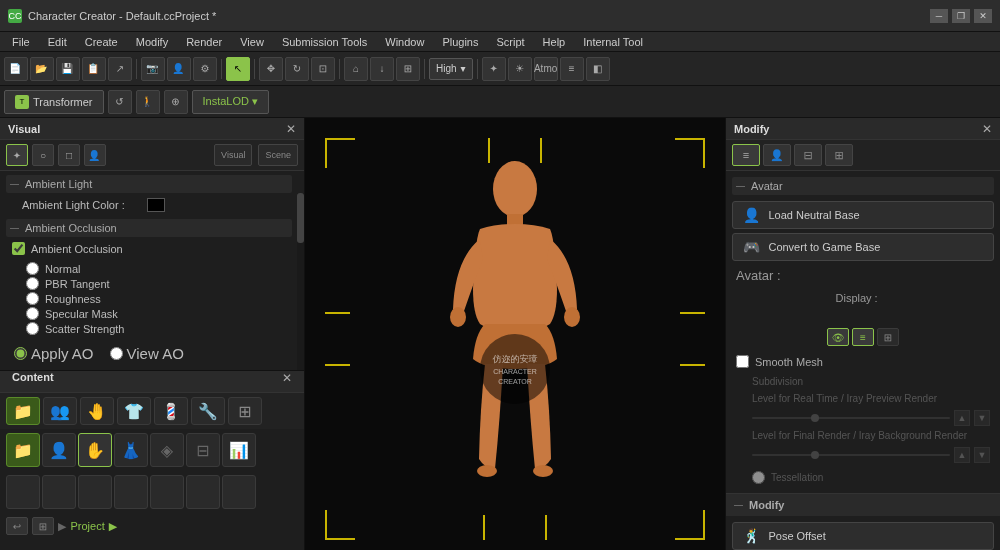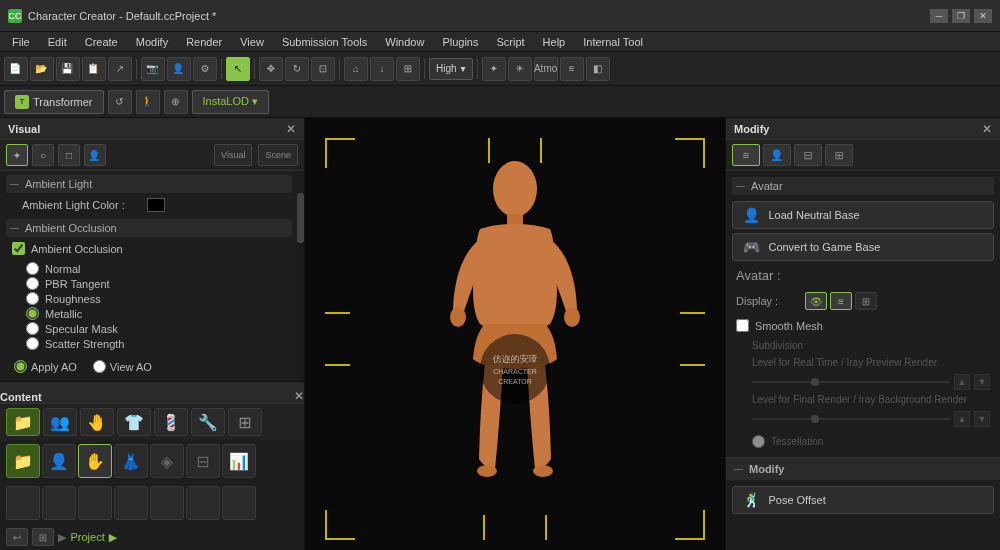--- a/index.html
+++ b/index.html
@@ -54,25 +54,25 @@
     input[type=checkbox] { accent-color: #8bc34a; }
     input[type=radio] { accent-color: #8bc34a; }
 
     .visualize-section { padding: 4px 8px 4px 20px; }
     .visualize-title { color: #aaa; font-size: 10px; margin-bottom: 4px; }
     .radio-row { display: flex; align-items: center; gap: 6px; margin-bottom: 2px; }
     .radio-label { color: #bbb; font-size: 11px; }
 
     .ao-row { display: flex; align-items: center; gap: 16px; padding: 4px 8px; }
     .ao-option { display: flex; align-items: center; gap: 4px; }
-    .ao-label { color: #bbb; font-size: 11px; }
+    .ao-label { color: #bbb; font-size: 15px; }
 
     
     .content-section { flex: 1; display: flex; flex-direction: column; }
-    .content-header { height: 22px; background: #2a2a2a; display: flex; align-items: flex-end; justify-content: space-between; padding: 0 0; border-bottom: 1px solid #333; }
+    .content-header { height: 22px; background: #2a2a2a; display: flex; align-items: flex-start; justify-content: space-between; padding: 0 12px; border-bottom: 1px solid #333; }
 
     .content-tabs { display: flex; padding: 4px 6px; gap: 3px; background: #222; flex-wrap: wrap; }
     .content-tab { width: 34px; height: 28px; background: #2a2a2a; border: 1px solid #3a3a3a; color: #888; font-size: 16px; cursor: pointer; display: flex; align-items: center; justify-content: center; border-radius: 3px; }
     .content-tab.active { border-color: #8bc34a; background: #333; color: #8bc34a; }
     .content-tab.folder { background: #3a5a1a; border-color: #5a8a2a; color: #8bc34a; }
 
     .content-items { display: flex; flex-wrap: wrap; gap: 2px; padding: 4px 6px; }
     .content-item { width: 34px; height: 34px; background: #2a2a2a; border: 1px solid #3a3a3a; border-radius: 3px; display: flex; align-items: center; justify-content: center; font-size: 16px; color: #666; cursor: pointer; }
     .content-item.active { border-color: #8bc34a; background: #333; }
     .content-item.active2 { background: #3a5a1a; border-color: #5a8a2a; }
@@ -98,21 +98,21 @@
     .avatar-section-header { display: flex; align-items: center; gap: 6px; padding: 3px 4px; background: #2a2a2a; border-radius: 2px; margin-bottom: 6px; }
     .avatar-section-label { color: #aaa; font-size: 11px; flex: 1; }
 
     .big-btn { height: 28px; background: #2d2d2d; border: 1px solid #444; color: #ccc; font-size: 11px; cursor: pointer; display: flex; align-items: center; gap: 8px; padding: 0 10px; border-radius: 3px; margin-bottom: 4px; width: 100%; }
     .big-btn-icon { color: #8bc34a; font-size: 14px; }
 
     .field-row { display: flex; align-items: center; gap: 6px; padding: 3px 4px; margin-bottom: 3px; }
     .field-label { color: #999; font-size: 13px; min-width: 55px; }
     .field-value { color: #ccc; font-size: 11px; background: #2a2a2a; border: 1px solid #3a3a3a; padding: 1px 4px; border-radius: 2px; flex: 1; }
 
-    .display-row { display: flex; align-items: center; gap: 14px; padding: 3px 4px; margin-bottom: 3px; }
+    .display-row { display: flex; align-items: center; gap: 24px; padding: 3px 4px; margin-bottom: 3px; flex-direction: column; }
     .display-label { color: #999; font-size: 11px; min-width: 55px; }
     .display-icons { display: flex; gap: 3px; }
     .display-icon-btn { width: 22px; height: 18px; background: #2a2a2a; border: 1px solid #3a3a3a; color: #888; font-size: 10px; cursor: pointer; display: flex; align-items: center; justify-content: center; border-radius: 2px; }
     .display-icon-btn.active { border-color: #8bc34a; background: #3a3a3a; color: #8bc34a; }
 
     .smooth-row { display: flex; align-items: center; gap: 6px; padding: 3px 4px; margin-bottom: 2px; }
     .smooth-label { color: #aaa; font-size: 11px; }
 
     .subdivision-section { padding: 3px 4px 3px 20px; opacity: 0.5; }
     .sub-label { color: #888; font-size: 10px; margin-bottom: 6px; }
@@ -264,24 +264,20 @@
           </div>
           <div class="radio-row">
             <input type="radio" name="visualize" style="">
             <span class="radio-label">PBR Tangent</span>
           </div>
           <div class="radio-row">
             <input type="radio" name="visualize" style="">
             <span class="radio-label">Roughness</span>
           </div>
           <div class="radio-row">
-            <input type="radio" name="visualize" checked="" style="">
-            <span class="radio-label">Metallic</span>
-          </div>
-          <div class="radio-row">
             <input type="radio" name="visualize" style="">
             <span class="radio-label">Specular Mask</span>
           </div>
           <div class="radio-row">
             <input type="radio" name="visualize" style="">
             <span class="radio-label">Scatter Strength</span>
           </div>
         </div>
 
         <div class="ao-row">

